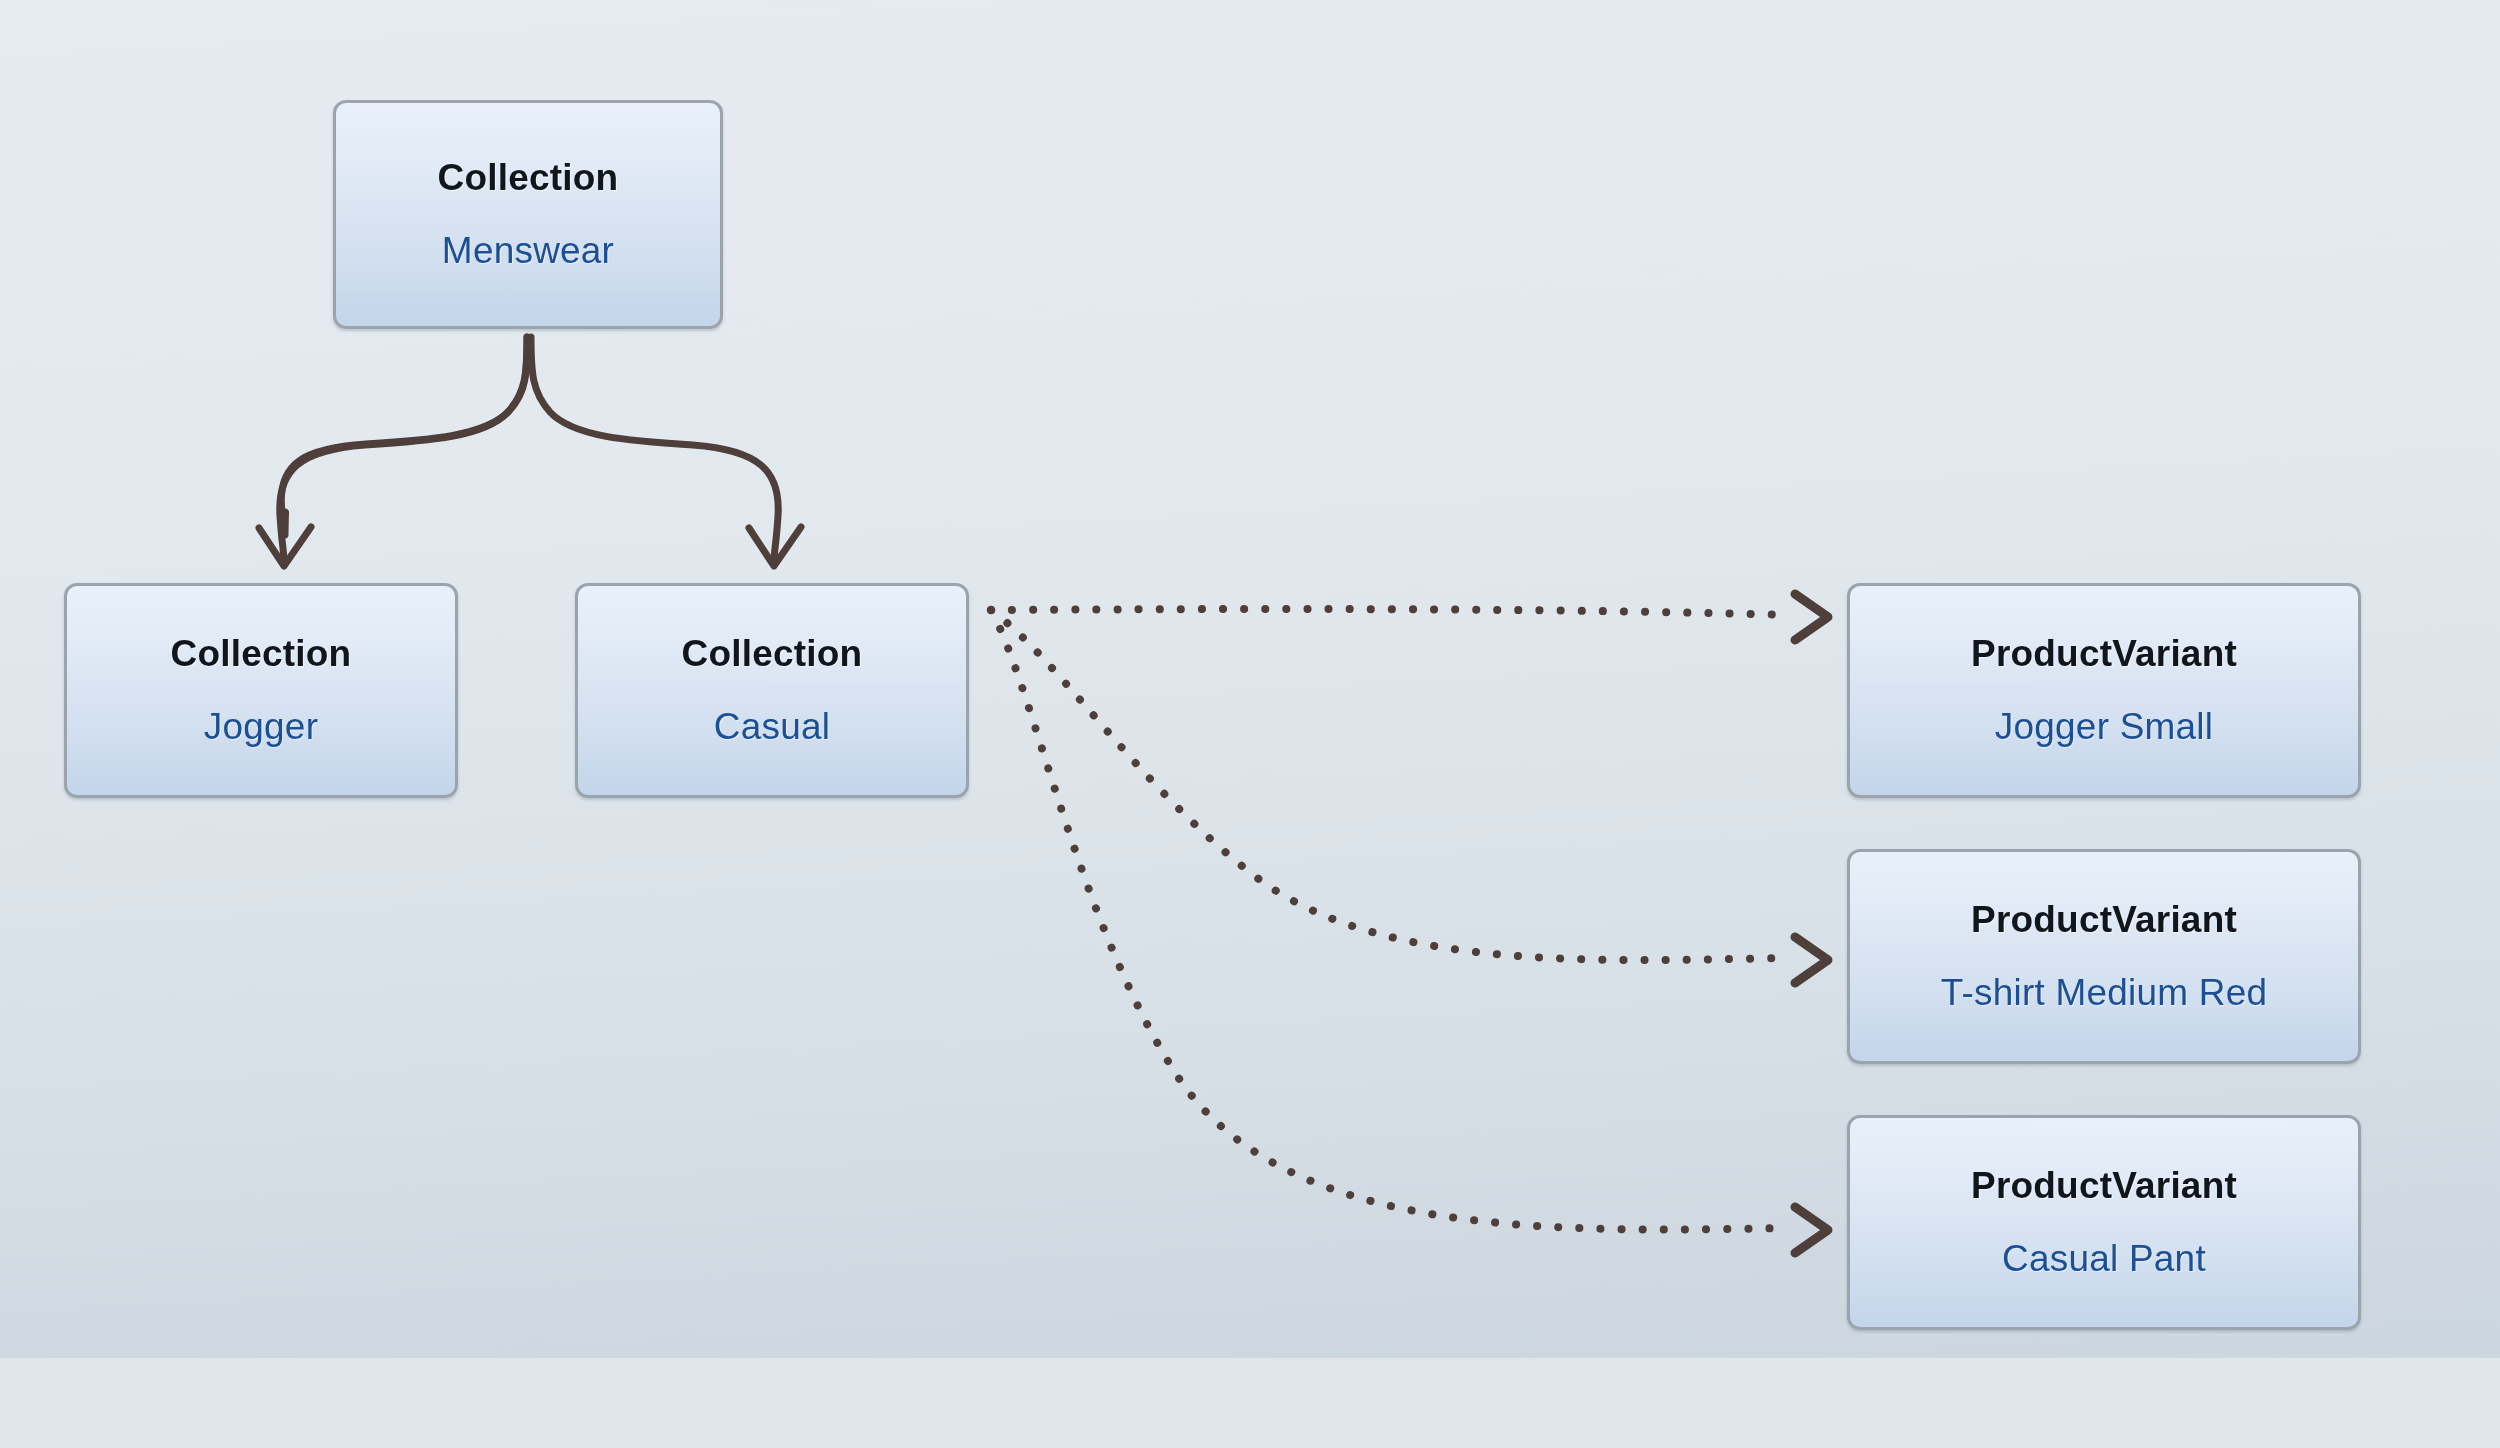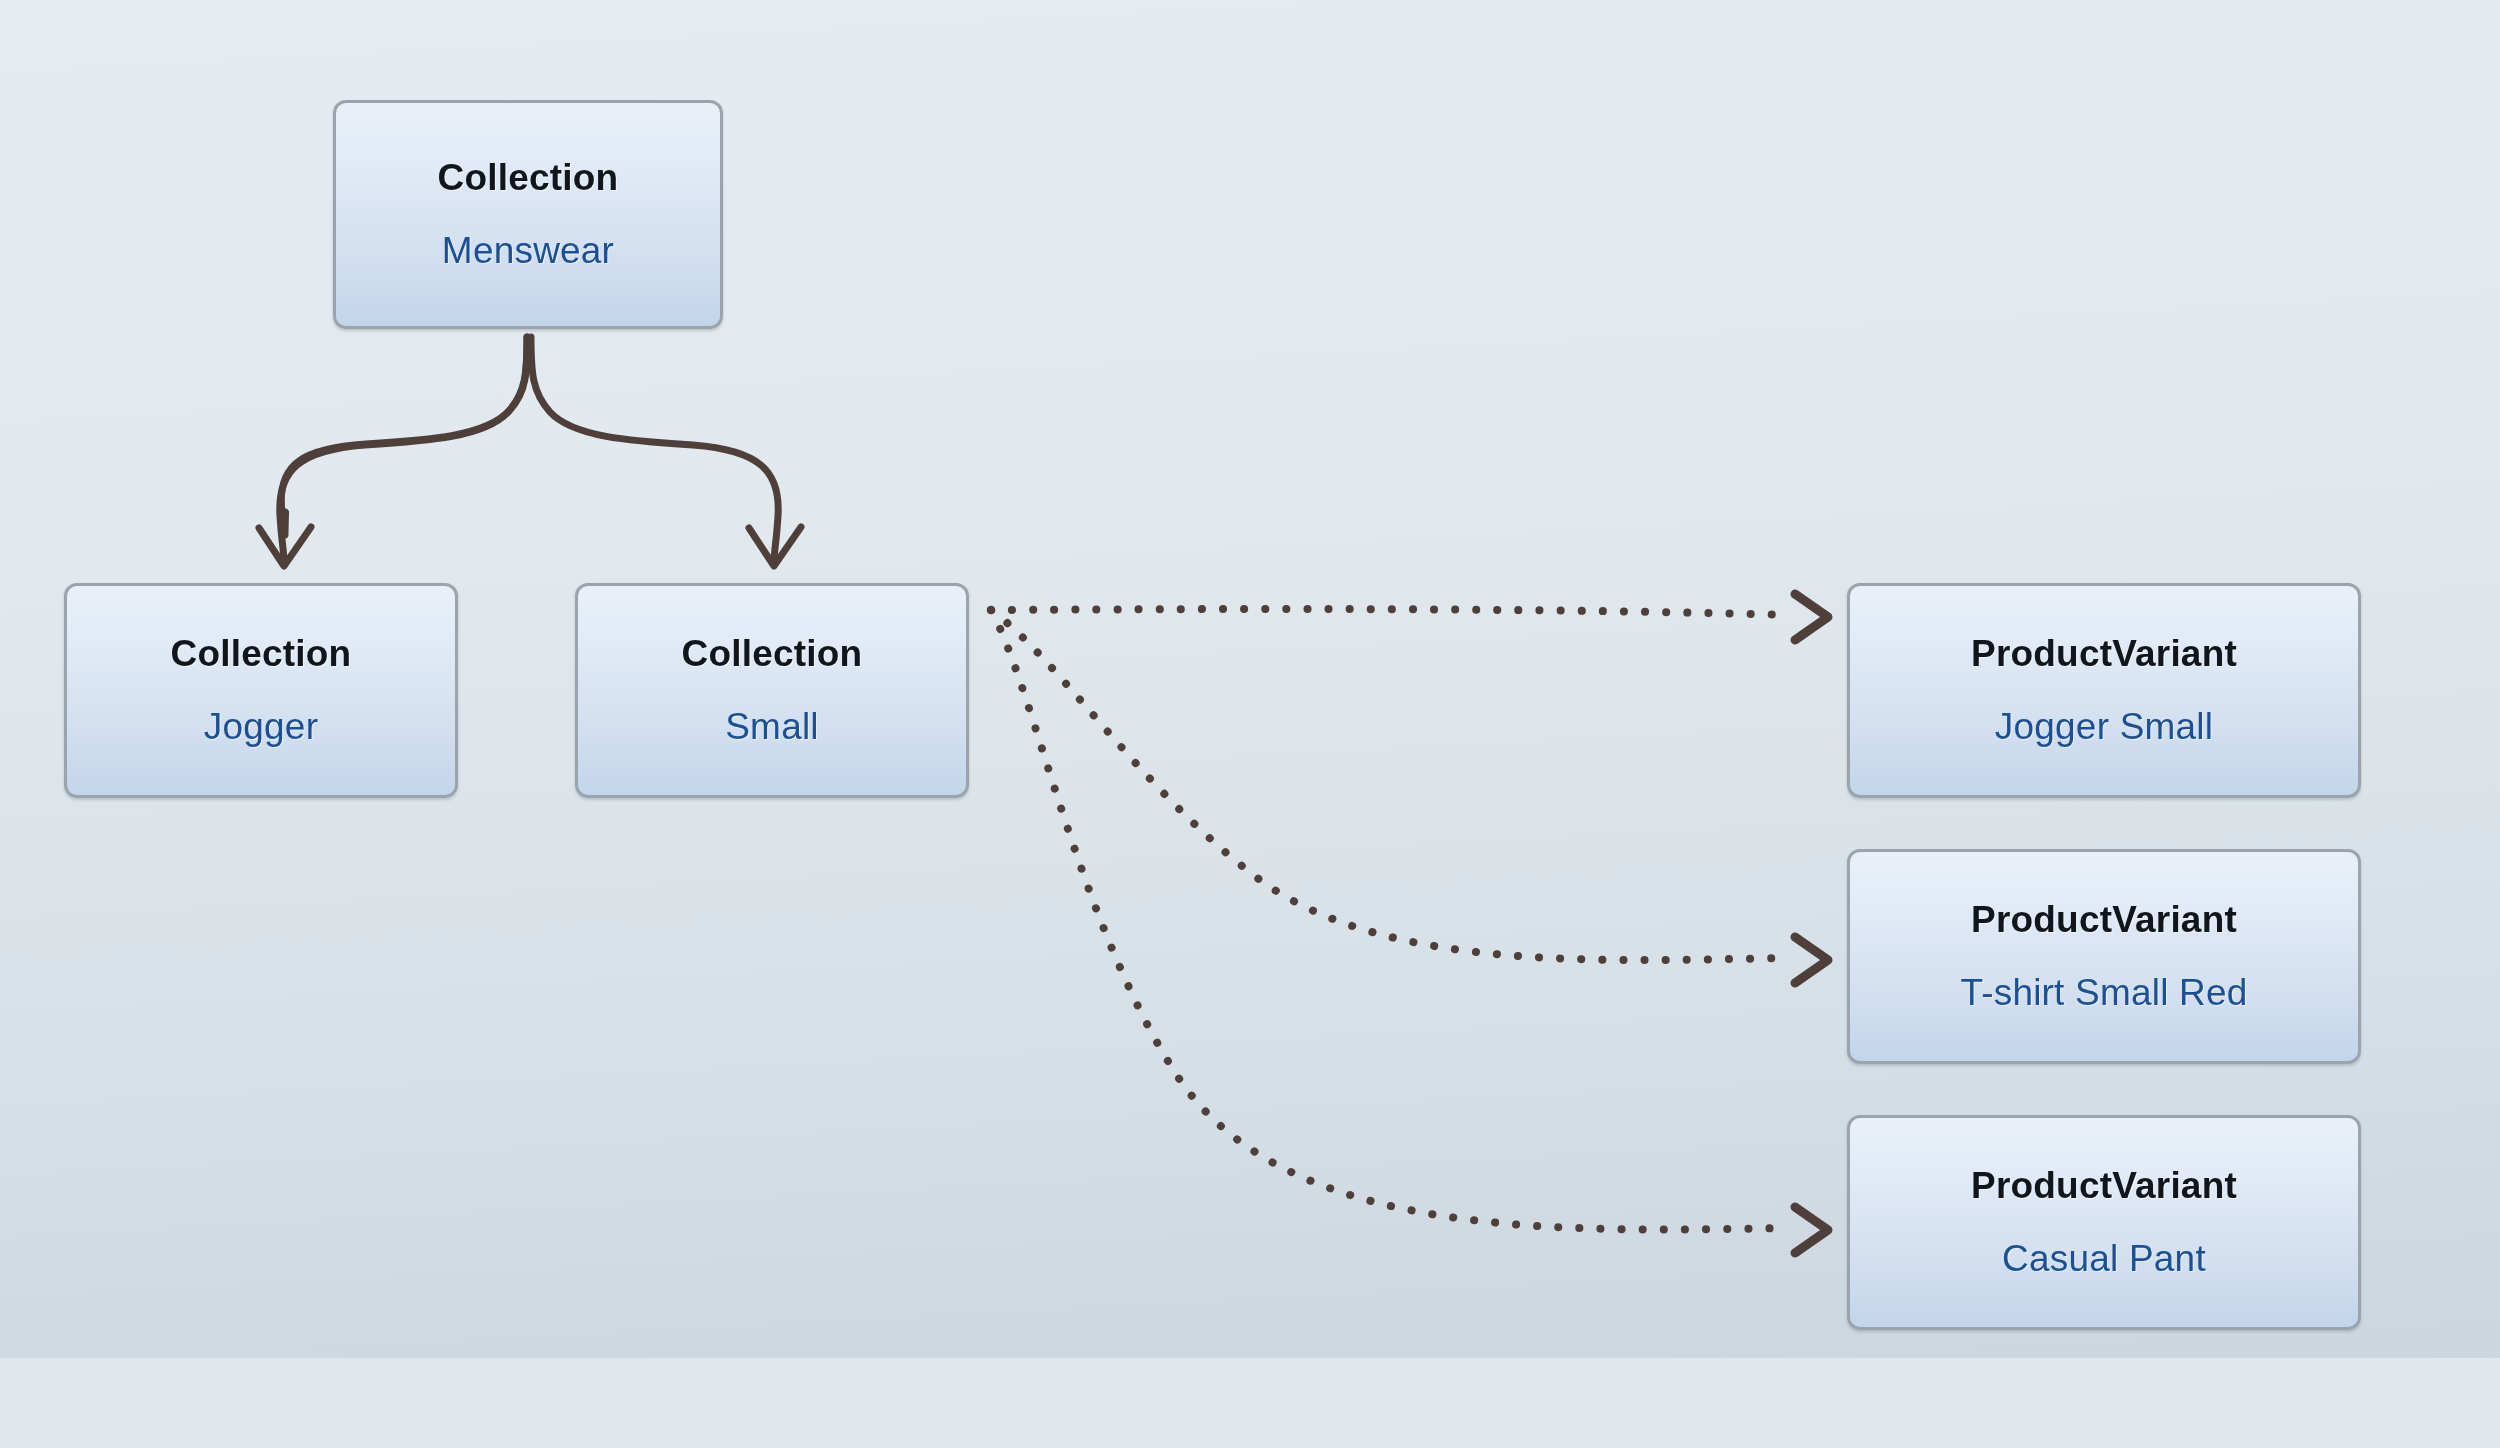--- a/index.html
+++ b/index.html
@@ -132,33 +132,33 @@
 
   <div class="node" id="node-formal">
     <div class="node-type">Collection</div>
     <div class="node-gap"></div>
     <div class="node-label">Jogger</div>
   </div>
 
   <div class="node" id="node-casual">
     <div class="node-type">Collection</div>
     <div class="node-gap"></div>
-    <div class="node-label">Small</div>
+    <div class="node-label">Casual</div>
   </div>
 
   <div class="node" id="node-variant-hoodie">
     <div class="node-type">ProductVariant</div>
     <div class="node-gap"></div>
     <div class="node-label">Jogger Small</div>
   </div>
 
   <div class="node" id="node-variant-tshirt">
     <div class="node-type">ProductVariant</div>
     <div class="node-gap"></div>
-    <div class="node-label">T-shirt Small Red</div>
+    <div class="node-label">T-shirt Medium Red</div>
   </div>
 
   <div class="node" id="node-variant-jogger">
     <div class="node-type">ProductVariant</div>
     <div class="node-gap"></div>
     <div class="node-label">Casual Pant</div>
   </div>
 
 </div>
 

